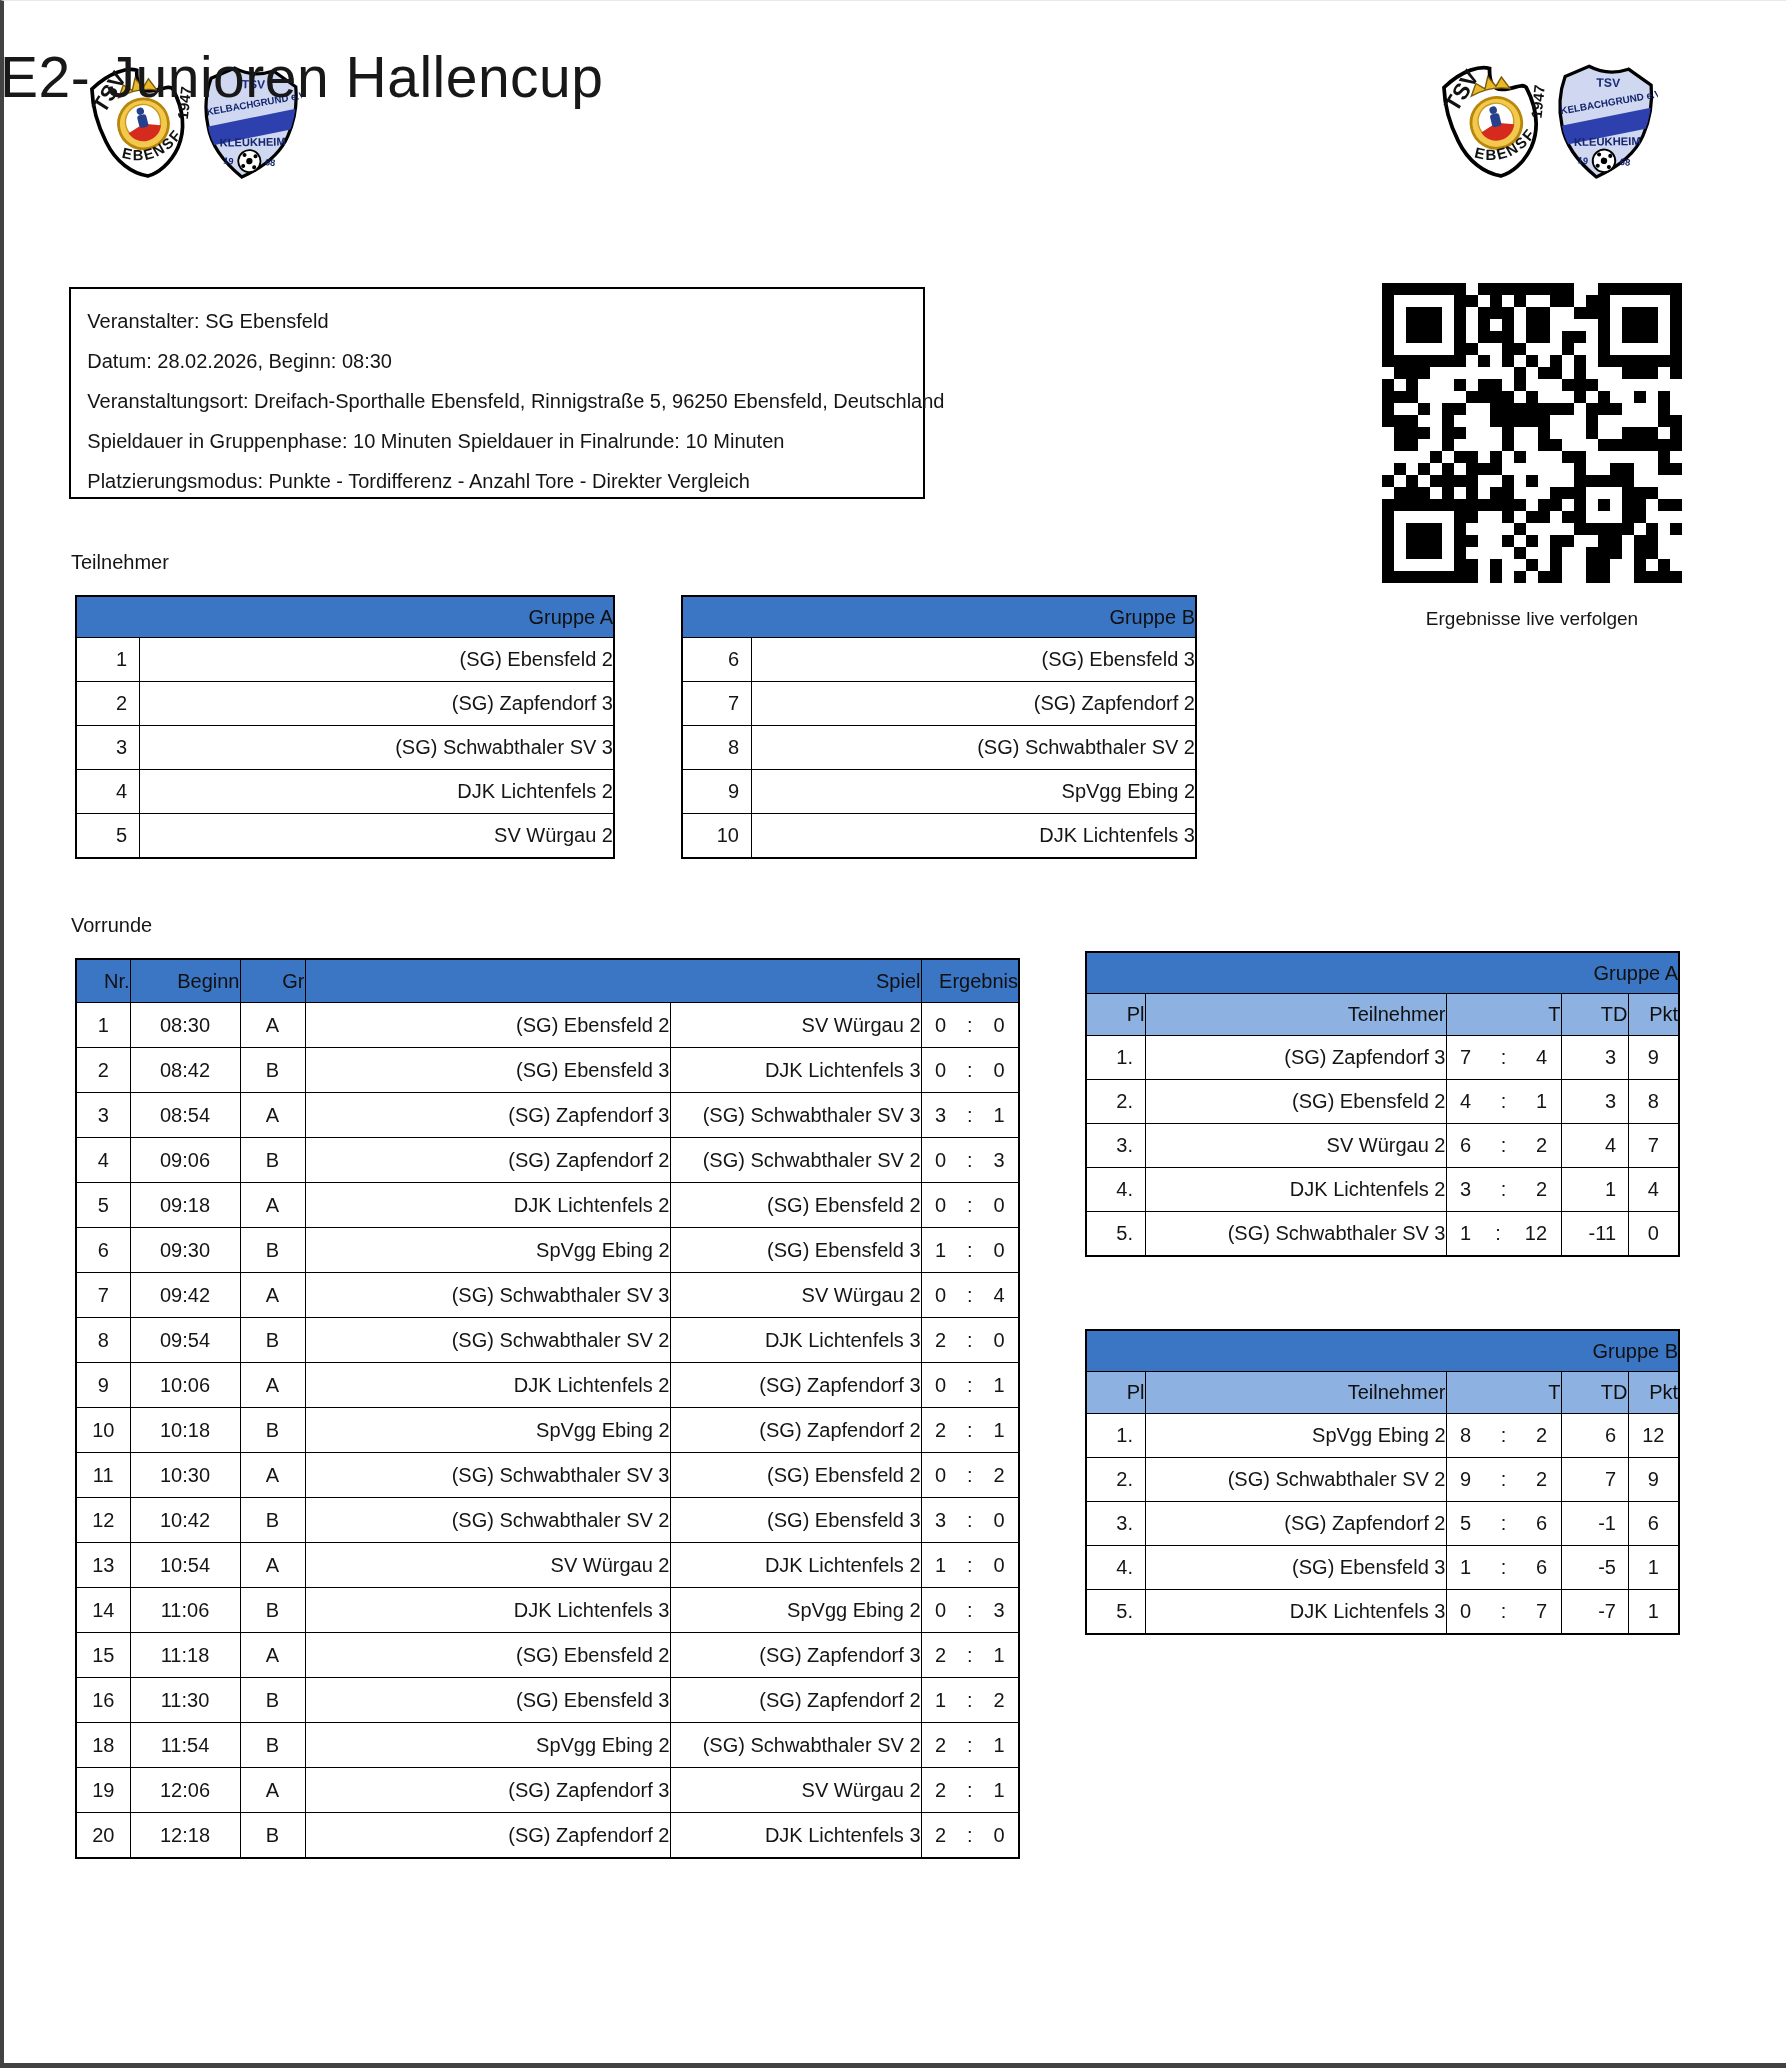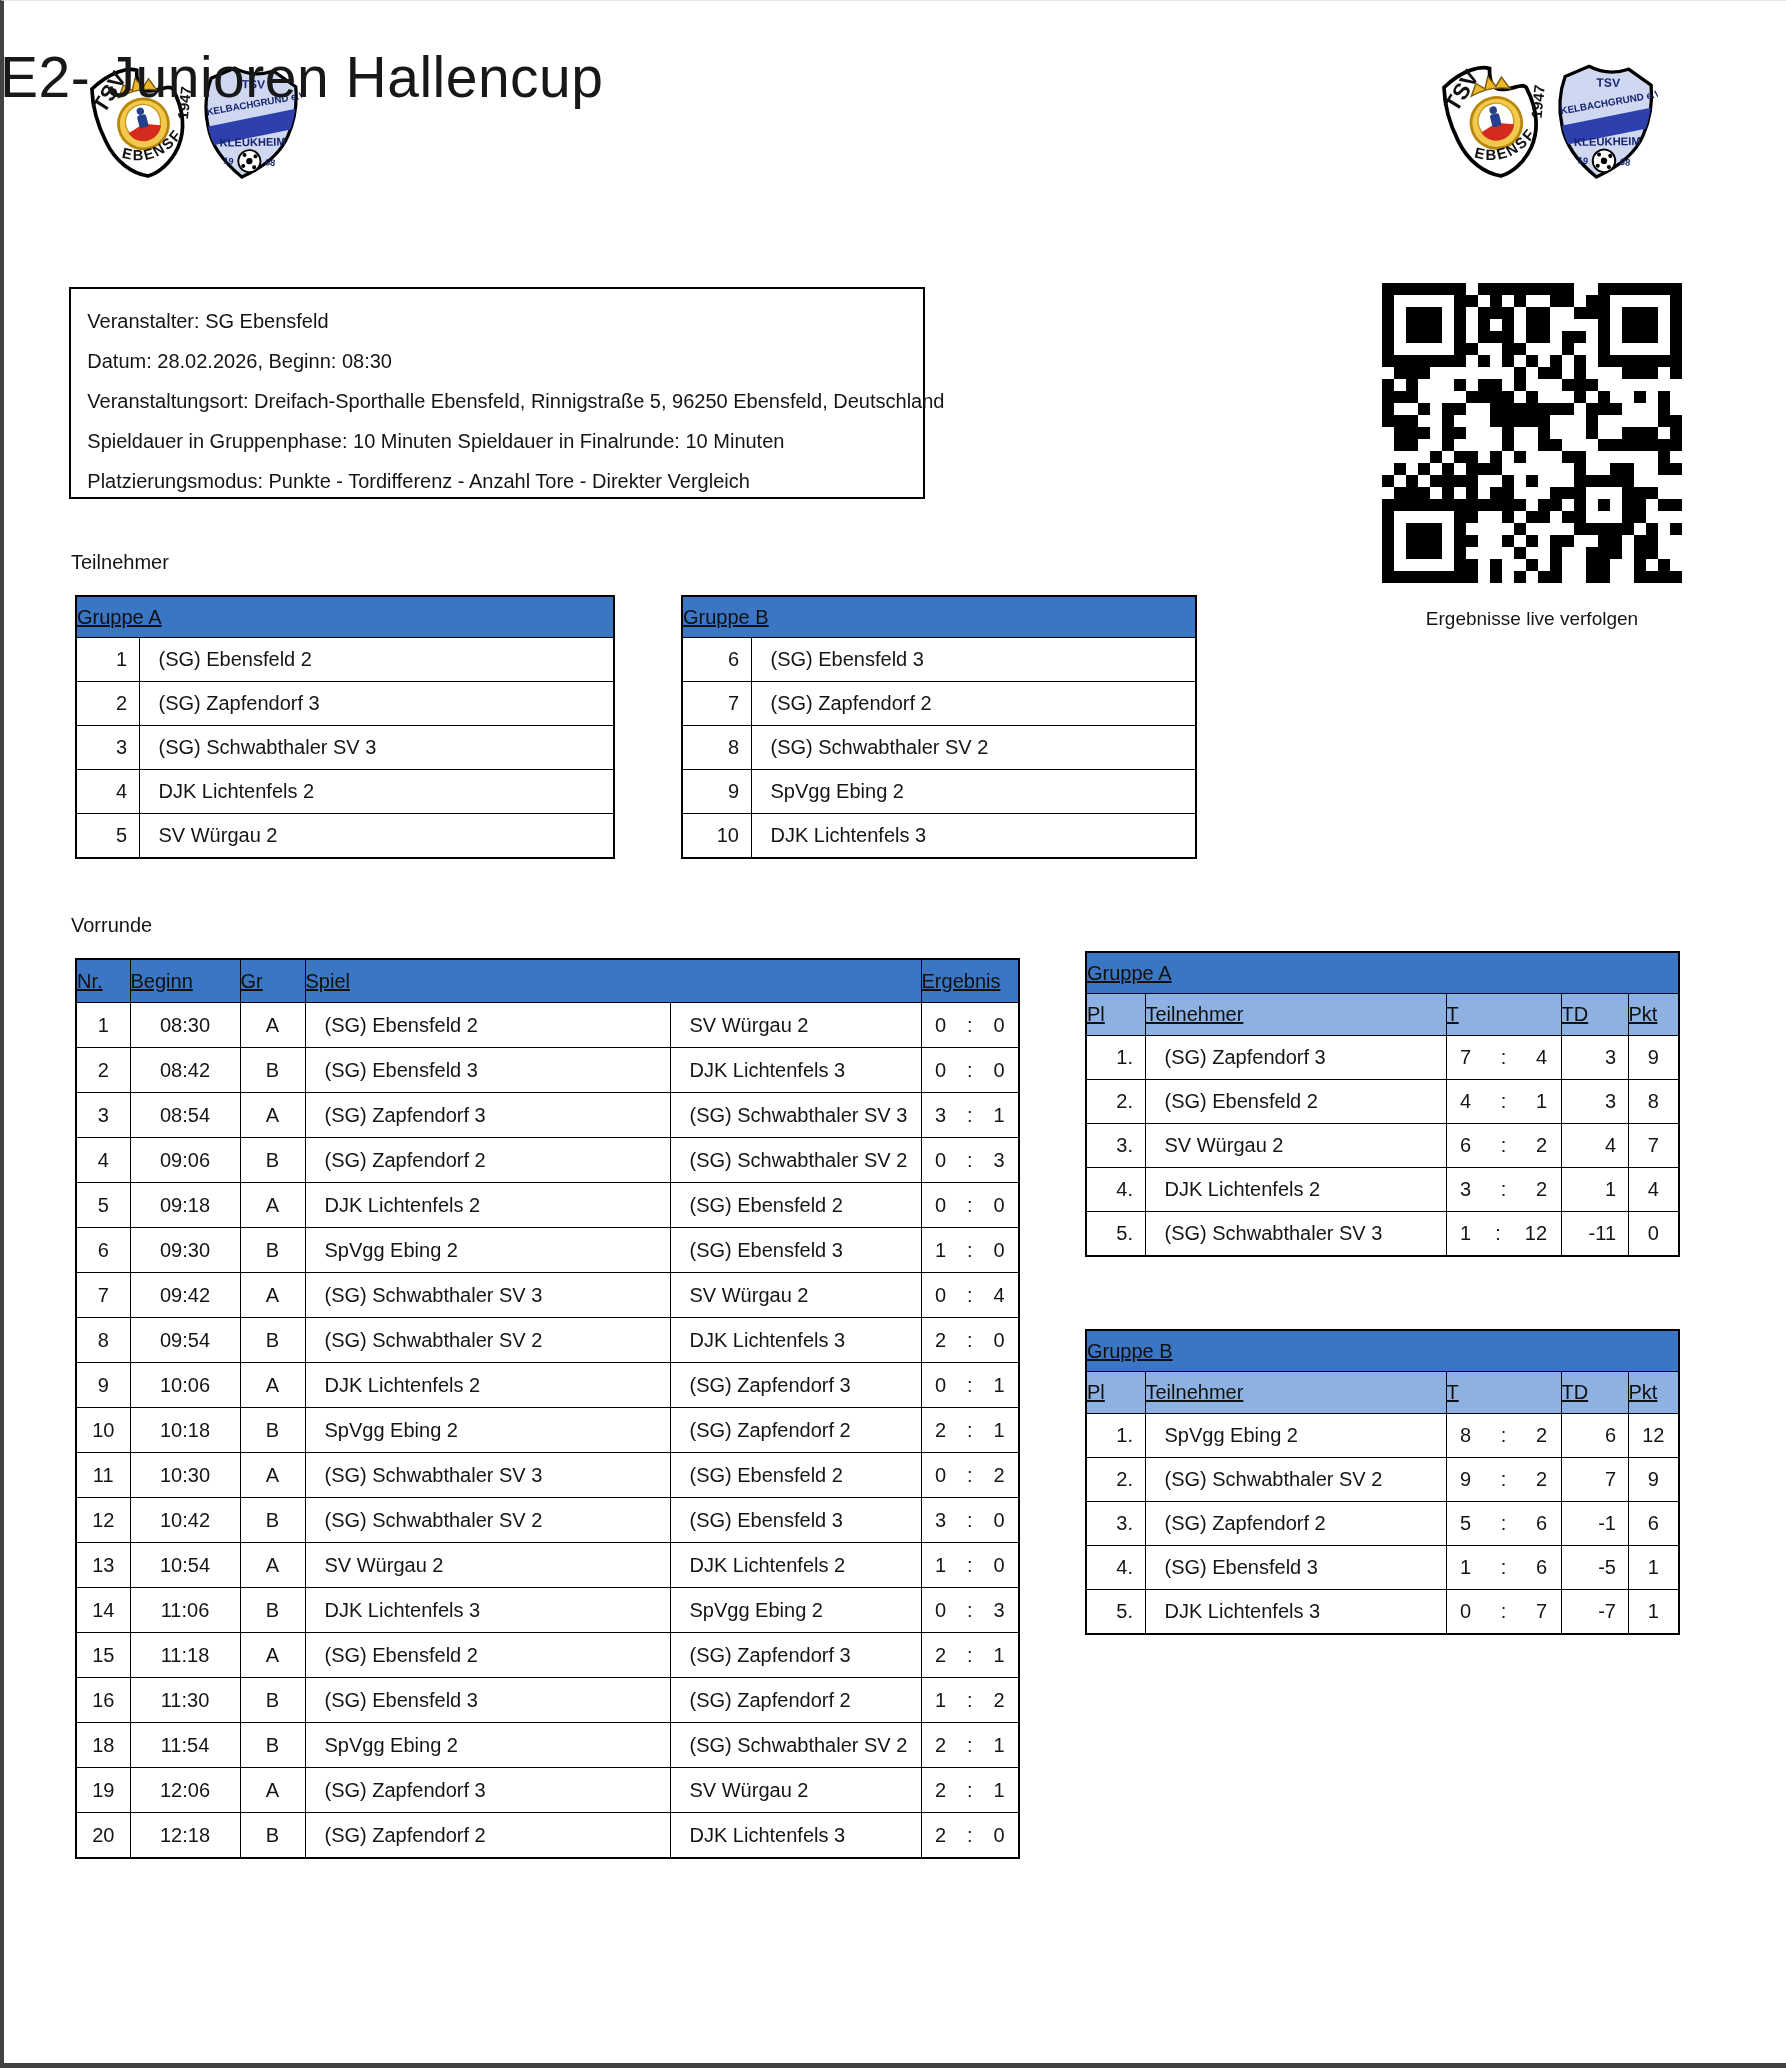--- a/index.html
+++ b/index.html
@@ -29,24 +29,24 @@
   
   .section-label{position:absolute;font-size:20px;}
   #label-teilnehmer{left:71px;top:551px;}
   #label-vorrunde{left:71px;top:914px;}
 
   
   table{border-collapse:collapse;table-layout:fixed;position:absolute;
         font-size:20px;background:#fff;}
   th,td{border:1.9px solid #000;padding:0;overflow:hidden;white-space:nowrap;}
   table{border:2.9px solid #000;}
-  th{background:var(--header-blue,#3b76c5);font-weight:400;text-align:left;color:#101010;text-decoration:underline;}
+  th{background:var(--header-blue,#3b76c5);font-weight:400;text-align:right;color:#101010;}
   th.sub{background:var(--subheader-blue,#8db1e1);}
   td{background:#fff;}
-  .cell-left{text-align:left;padding-left:19px;}
+  .cell-left{text-align:right;padding-left:19px;}
   .cell-right{text-align:right;padding-right:11.5px;}
   .cell-center{text-align:center;}
   .score{display:flex;justify-content:space-between;align-items:center;padding:0 13.4px;}
 
   
   #table-gruppe-a{left:75px;top:595px;width:540px;}
   #table-gruppe-b{left:681px;top:595px;width:516px;}
   .group-table th{height:40px;}
   .group-table td{height:43px;}
 

